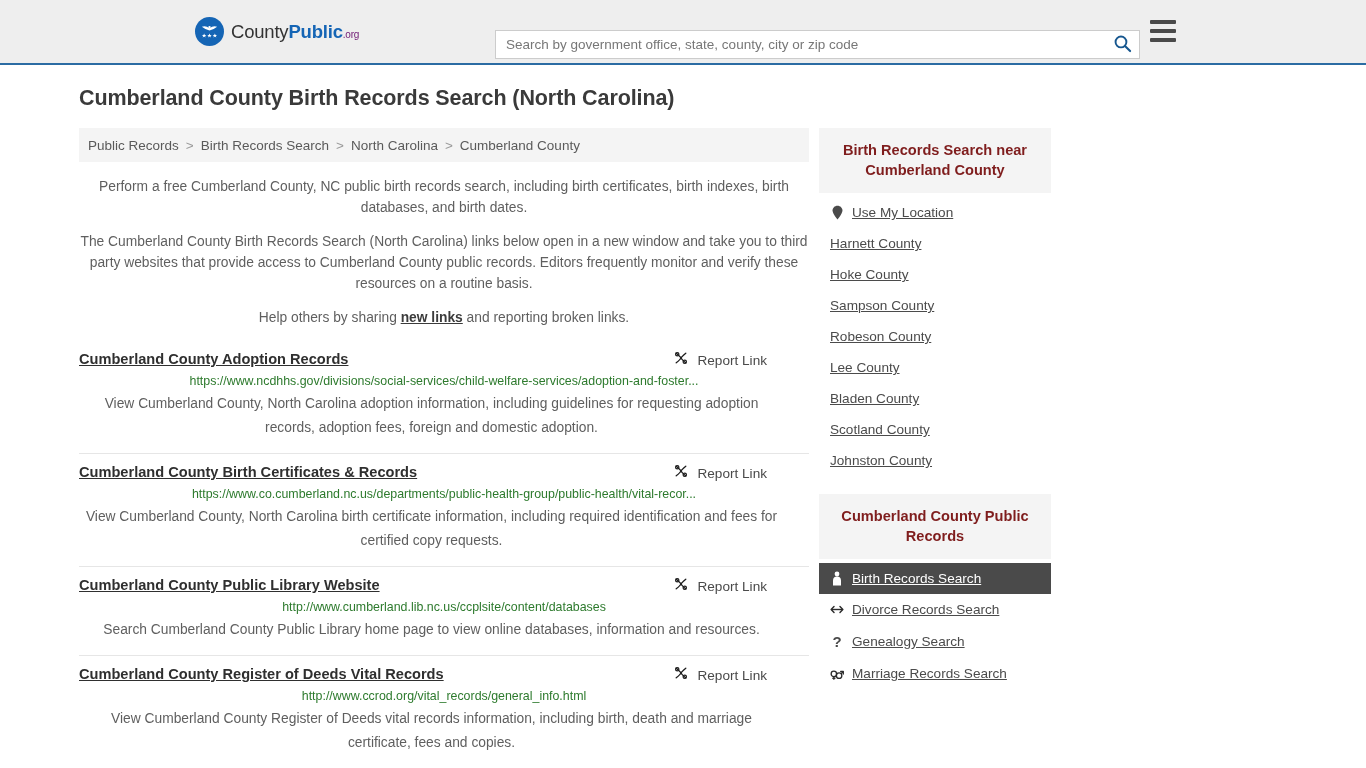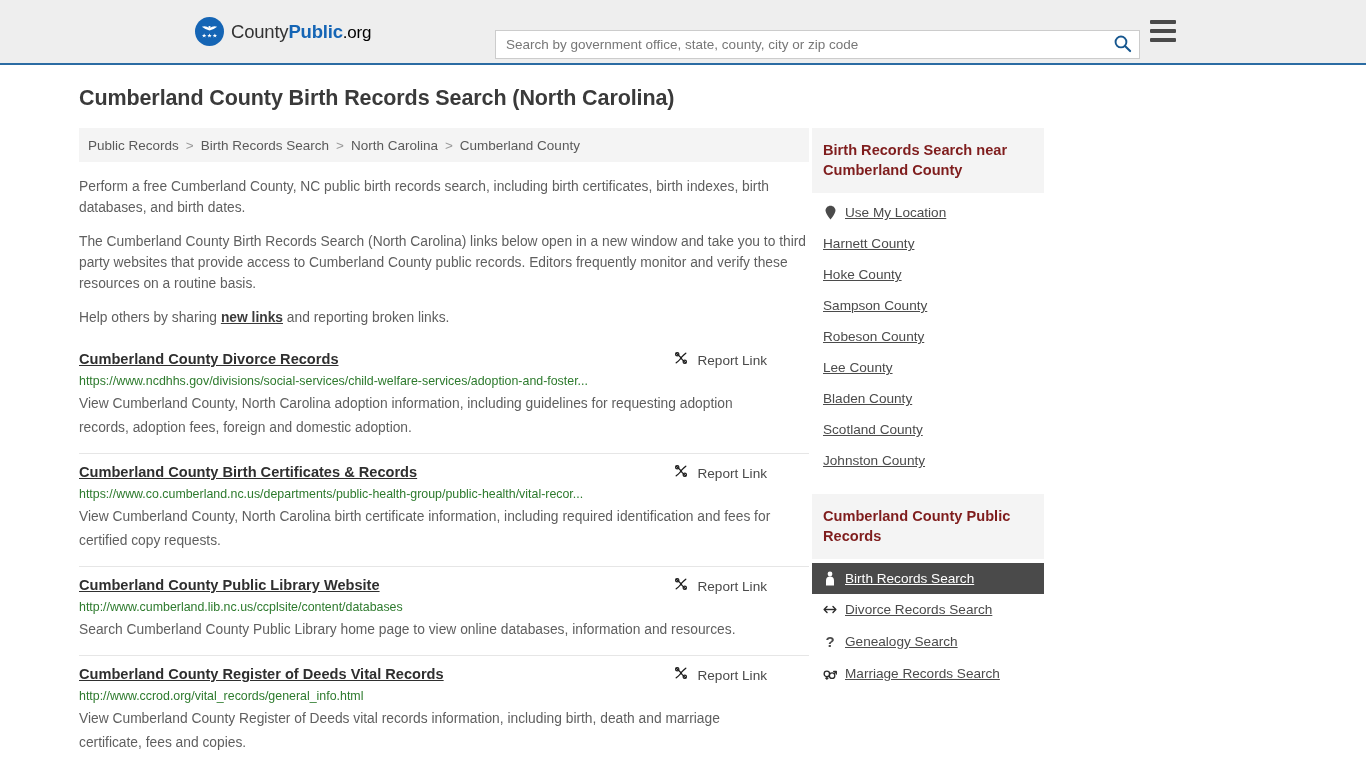--- a/index.html
+++ b/index.html
@@ -37,21 +37,21 @@
     flex: none;
   }
   .logo-badge svg { display:block; }
   .logo-text {
     font-size: 18.5px;
     color: #333333;
     letter-spacing: -0.2px;
     white-space: nowrap;
   }
   .logo-text .b { color: #1565b5; font-weight: bold; }
-  .logo-text .d { color: #000000; font-size: 17px; }
+  .logo-text .d { color: #701a75; font-size: 10px; }
 
   .search-wrap {
     position: absolute;
     left: 495px;
     top: 30px;
     width: 645px;
     height: 29px;
     background: #ffffff;
     border: 1px solid #cccccc;
     display: flex;
@@ -99,21 +99,22 @@
   .page-title {
     font-size: 21.5px;
     font-weight: bold;
     color: #3a3a3a;
     margin: 0 0 17px 0;
     letter-spacing: -0.1px;
   }
   .cols {
     display: flex;
     align-items: flex-start;
-    gap: 3px;
+    gap: 10px;
+    text-align: center;
   }
   .main-col { width: 730px; flex: none; }
   .side-col { width: 232px; flex: none; }
 
   
   .breadcrumb {
     background: #f4f4f4;
     height: 34px;
     display: flex;
     align-items: center;
@@ -290,21 +291,21 @@
       <div class="intro">
         <p>Perform a free Cumberland County, NC public birth records search, including birth certificates, birth indexes, birth databases, and birth dates.</p>
         <p>The Cumberland County Birth Records Search (North Carolina) links below open in a new window and take you to third party websites that provide access to Cumberland County public records. Editors frequently monitor and verify these resources on a routine basis.</p>
         <p><span>Help others by sharing </span><a class="inline">new links</a><span> and reporting broken links.</span></p>
       </div>
 
       <div class="results">
 
         <div class="result">
           <div class="result-head">
-            <a class="result-title">Cumberland County Divorce Records</a>
+            <a class="result-title">Cumberland County Adoption Records</a>
             <span class="report-link">
               <span>
                 <svg width="16" height="16" viewBox="0 0 20 20" aria-hidden="true">
                   <path d="M4 4 Q9 8 10 10 Q11 12 16 16" fill="none" stroke="#1c1c1c" stroke-width="1.6" stroke-linecap="round"></path>
                   <path d="M16 4 Q11 8 10 10 Q9 12 4 16" fill="none" stroke="#1c1c1c" stroke-width="1.6" stroke-linecap="round"></path>
                   <circle cx="5.3" cy="5.3" r="2.1" fill="none" stroke="#1c1c1c" stroke-width="1.5"></circle>
                   <circle cx="14.7" cy="14.7" r="2.1" fill="none" stroke="#1c1c1c" stroke-width="1.5"></circle>
                 </svg>
               </span>
               <span class="label">Report Link</span>

